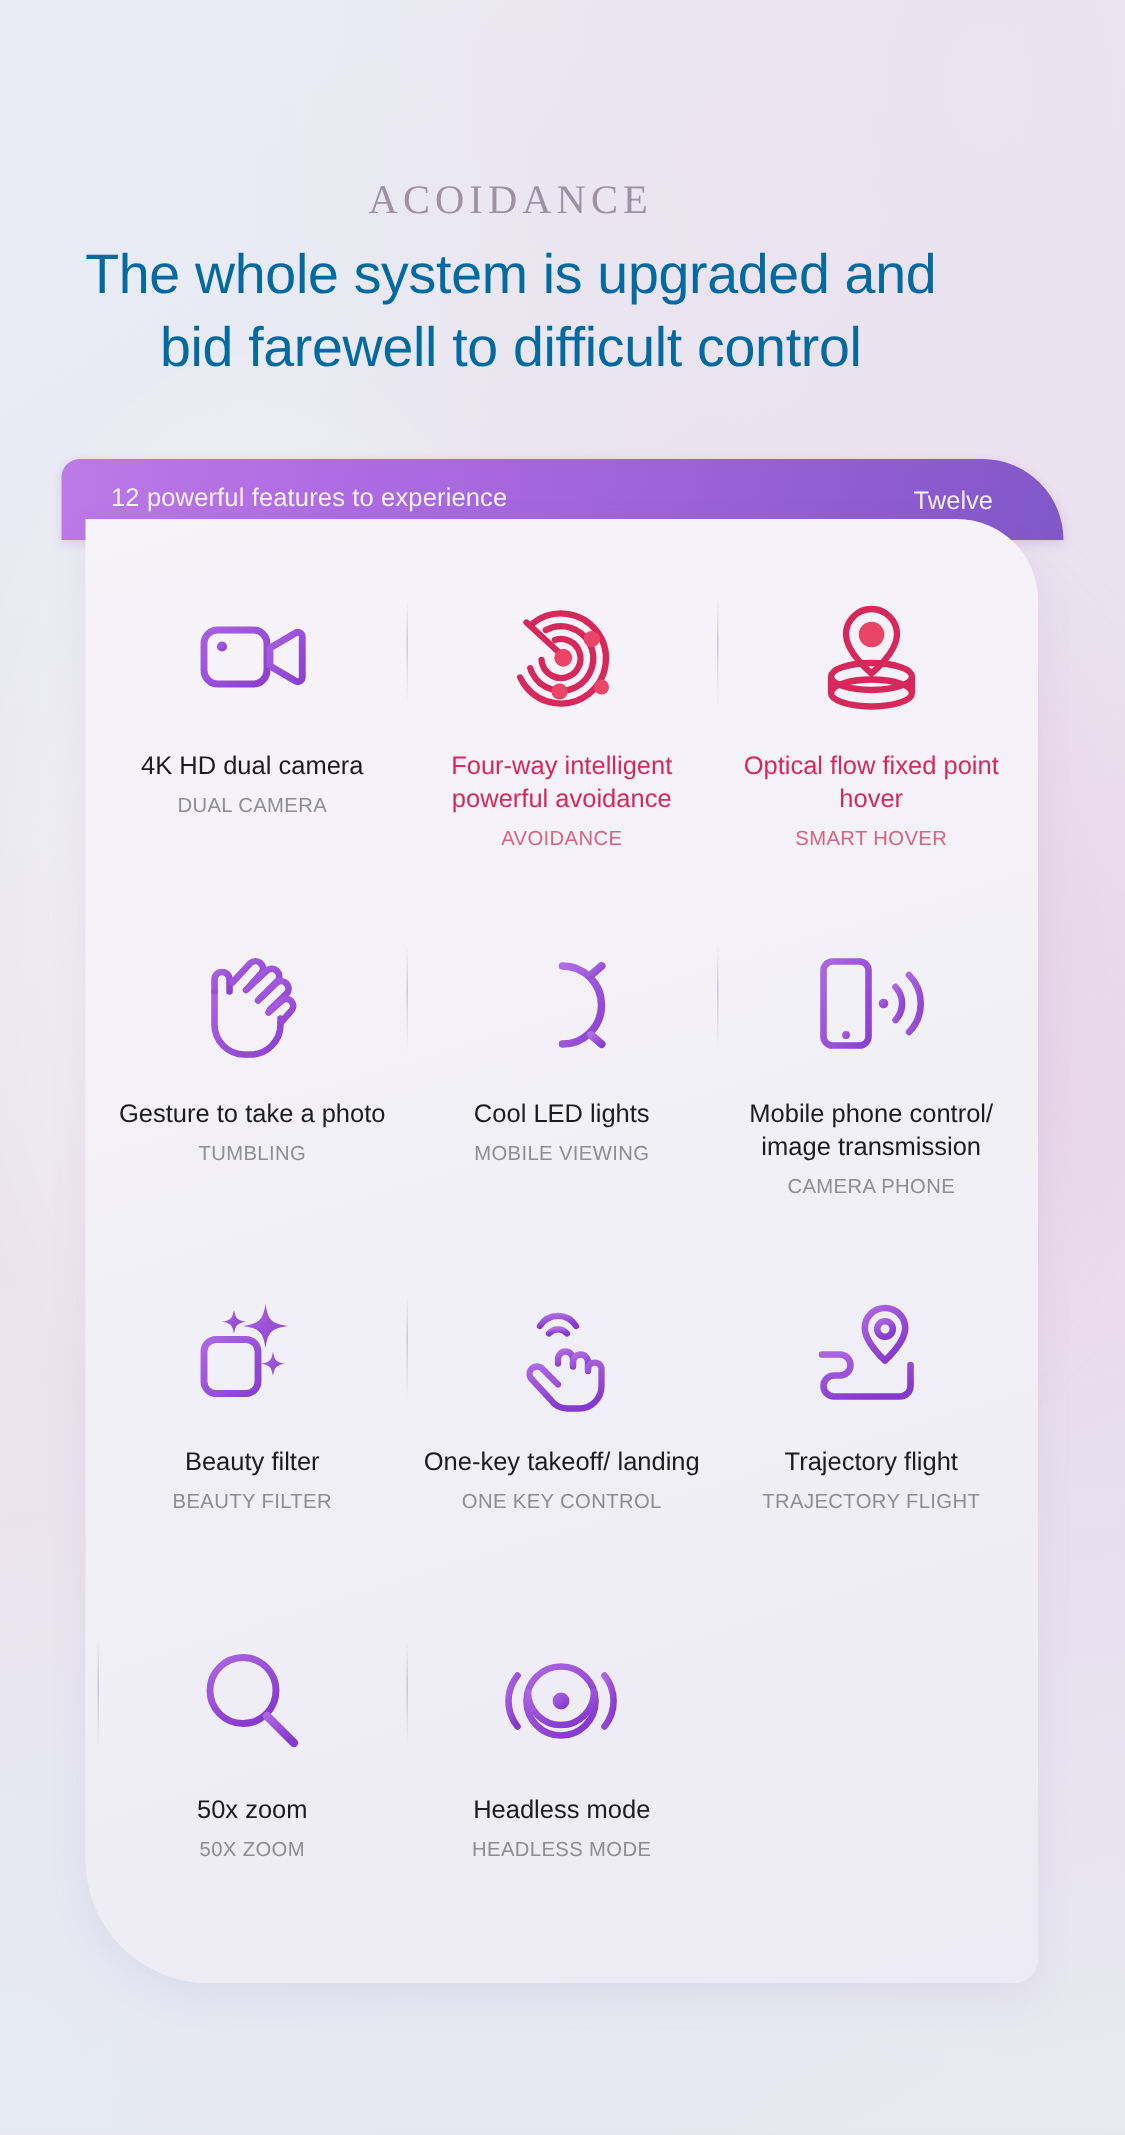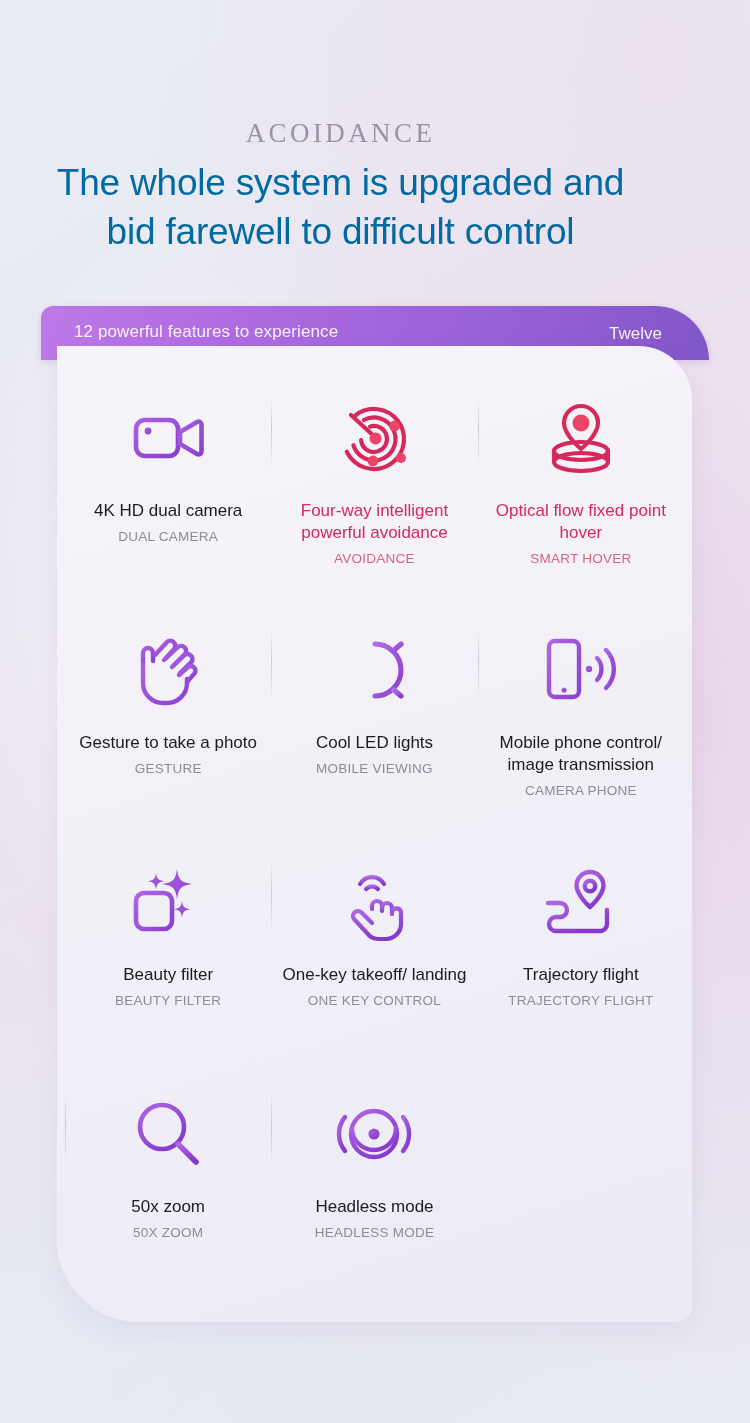--- a/index.html
+++ b/index.html
@@ -261,21 +261,21 @@
               <path d="M10 28 v22 a20 20 0 0 0 20 20 h4 a20 20 0 0 0 20 -20 v-4"></path>
               <path d="M10 28 v-8 a5 5 0 0 1 10 0 v8"></path>
               <path d="M22 22 L34 9 a5 5 0 0 1 7.4 6.6 L33 25"></path>
               <path d="M31 27 L45 14 a5 5 0 0 1 7.2 6.8 L41 32"></path>
               <path d="M39 34 L51.5 22 a5 5 0 0 1 7 6.9 L47 40"></path>
               <path d="M46 42 L55 34 a4.6 4.6 0 0 1 6.5 6.4 L54 49"></path>
             </g>
           </svg>
         </div>
         <div class="label">Gesture to take a photo</div>
-        <div class="sub">GESTURE</div>
+        <div class="sub">TUMBLING</div>
       </div>
 
       <div class="cell div-left">
         <div class="icon-wrap">
           <svg width="74" height="68" viewBox="0 0 74 68">
             <defs>
                 <linearGradient id="gP3" x1="0" y1="0" x2="1" y2="1">
               <stop offset="0" stop-color="#b06ce4"></stop>
                   <stop offset="1" stop-color="#8a3fd0"></stop>
                 </linearGradient>

